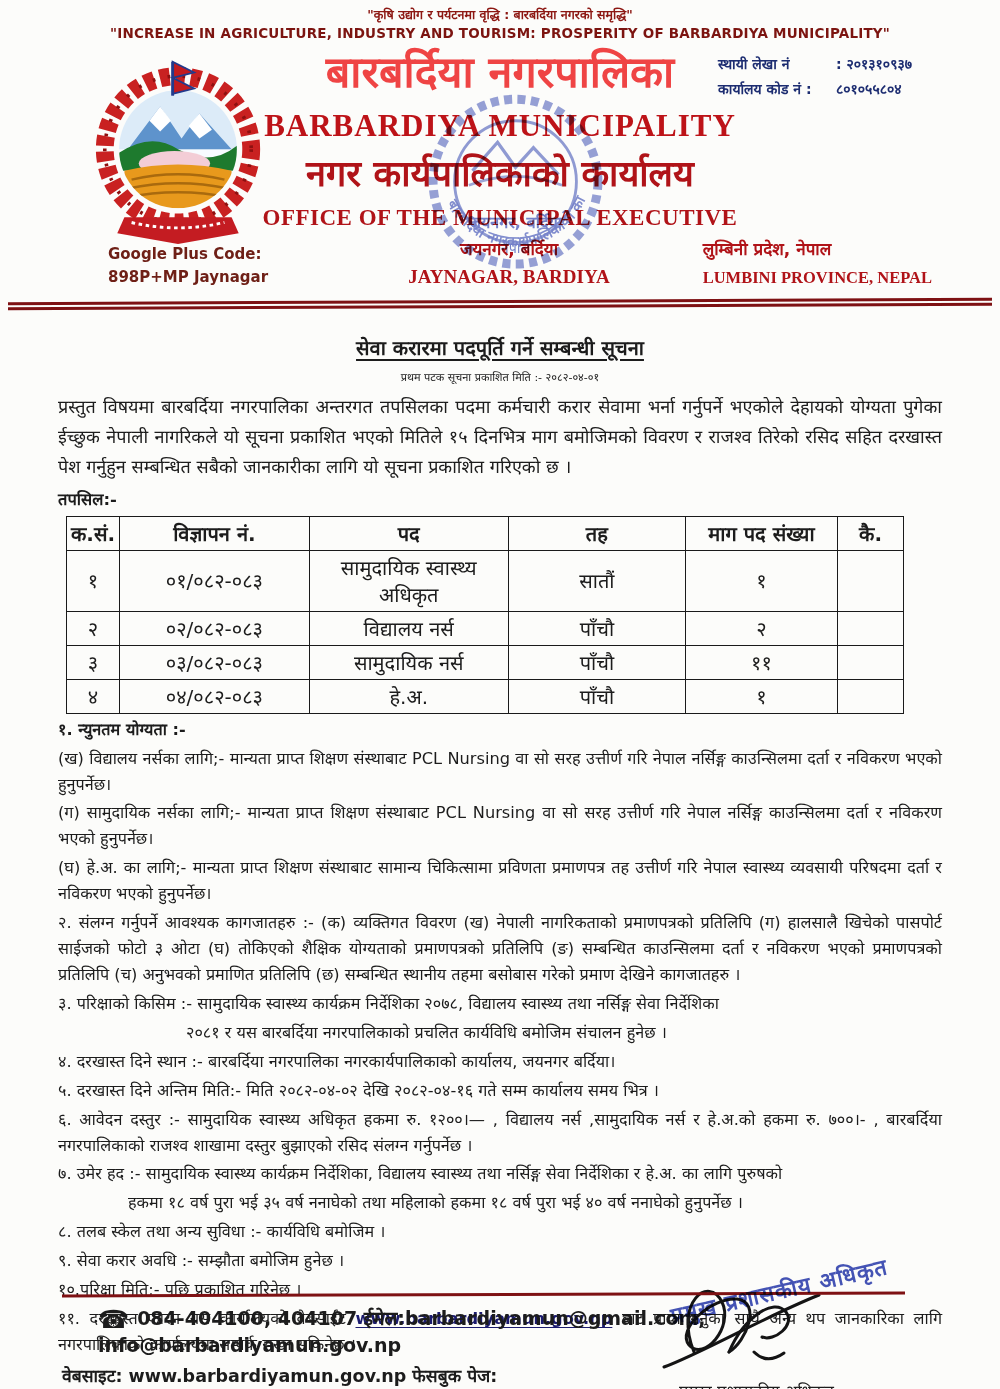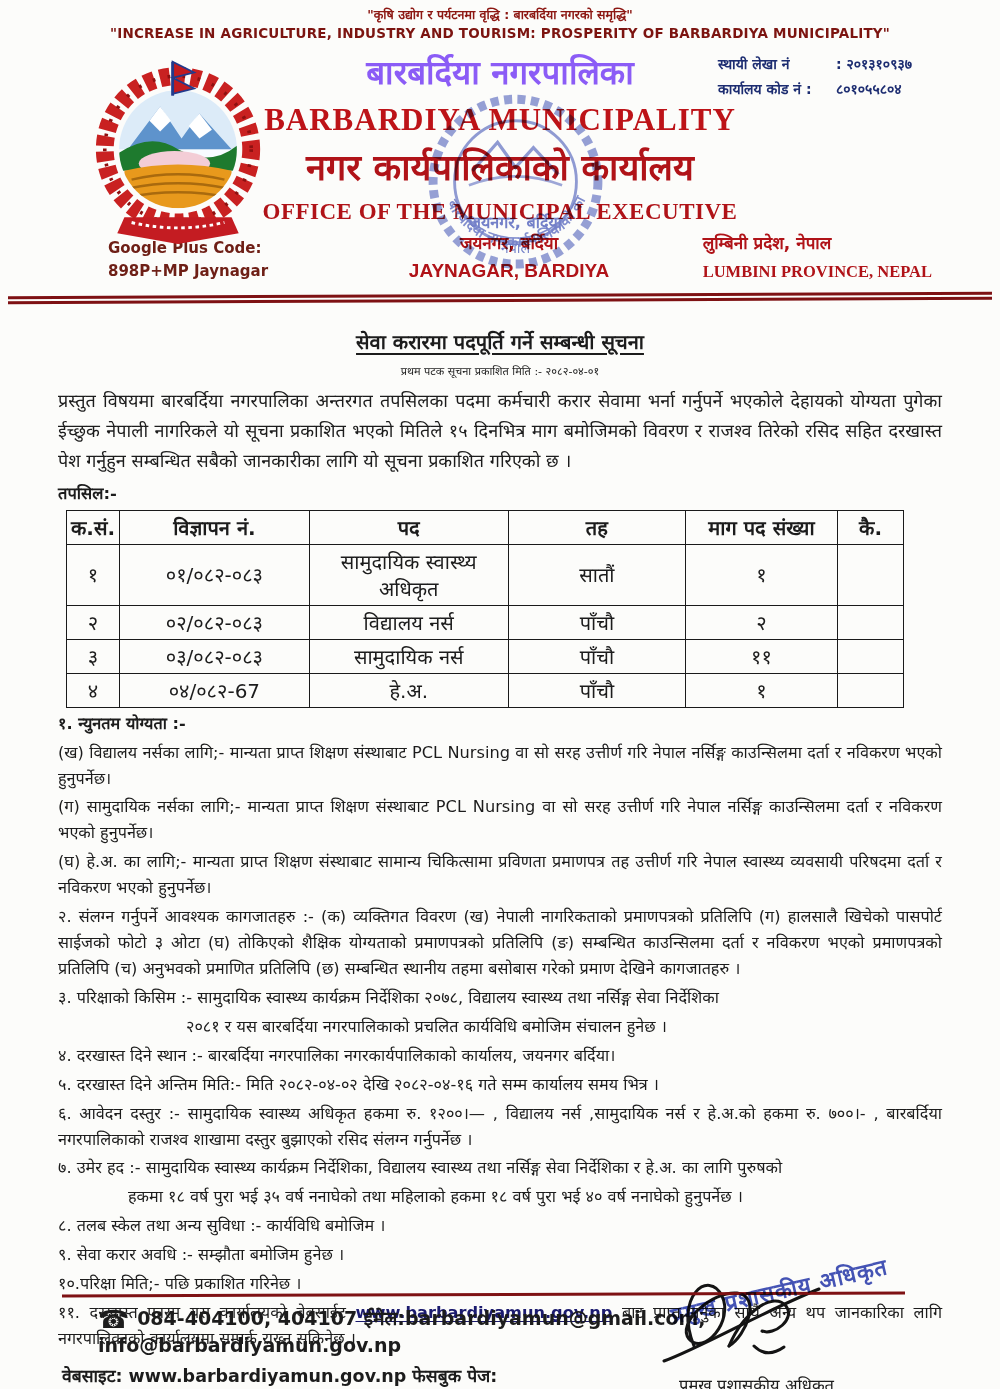--- a/index.html
+++ b/index.html
@@ -5,37 +5,37 @@
   html,body{margin:0;padding:0;background:#e8e8e6;}
   .page{
     width:1000px;height:1389px;margin:0 auto;position:relative;overflow:hidden;
     background:#fcfcfa;color:#1c1c1c;
     font-family:"DejaVu Sans",sans-serif;
   }
   
   .hdr{position:relative;text-align:center;}
   .slogan-np{padding-top:6px;color:#8c1712;font-size:12.5px;font-weight:bold;}
   .slogan-en{color:#7c1410;font-size:13.5px;font-weight:bold;letter-spacing:.2px;margin-top:2px;}
-  .muni-np{color:#8b5cf6;font-size:33px;font-weight:bold;margin-top:8px;}
+  .muni-np{color:#ef4444;font-size:43px;font-weight:bold;margin-top:0;}
   .muni-en{color:#bd1318;font-size:31px;font-weight:bold;margin-top:8px;
            font-family:"Liberation Serif",serif;letter-spacing:1px;}
   .office-np{color:#b01318;font-size:36px;font-weight:bold;margin-top:4px;}
   .office-en{color:#b01318;font-size:23px;font-weight:bold;margin-top:8px;
              font-family:"Liberation Serif",serif;letter-spacing:.5px;}
   .right-ids{position:absolute;right:32px;top:52px;width:250px;text-align:left;
              color:#1d2d71;font-weight:bold;font-size:14px;line-height:1.75;}
   .right-ids .row{display:flex;}
   .right-ids .lbl{min-width:118px;}
   .logo-wrap{position:absolute;left:88px;top:60px;width:180px;height:200px;}
   .sub-row{display:flex;align-items:flex-end;padding:4px 30px 0 30px;margin-top:2px;}
   .sub-col{flex:1;}
   .gpc{color:#6e1f16;font-size:15px;font-weight:bold;text-align:left;padding-left:78px;line-height:1.5;}
   .place{color:#b01318;text-align:center;}
   .place-np{font-size:17px;font-weight:bold;}
-  .place-en{font-size:19px;font-weight:bold;font-family:Liberation Sans, sans-serif;margin-top:6px;}
+  .place-en{font-size:19px;font-weight:bold;font-family:Liberation Serif, serif;margin-top:6px;}
   .prov{color:#b01318;text-align:left;padding-left:60px;}
   .prov-np{font-size:17px;font-weight:bold;}
   .prov-en{font-size:16.5px;font-weight:bold;font-family:"Liberation Serif",serif;margin-top:8px;}
   .rule-double{margin:12px 8px 0 8px;border-top:8px double #7e1113;transform:rotate(-0.25deg);}
   .hdr-stamp{position:absolute;left:408px;top:86px;width:215px;height:220px;
              opacity:.68;mix-blend-mode:multiply;pointer-events:none;}
   
   .main{padding:0 58px;position:relative;}
   .notice-title{margin:26px auto 0 auto;text-align:center;font-size:20px;font-weight:bold;
                 text-decoration:underline;text-underline-offset:4px;}
@@ -190,21 +190,21 @@
         <tr>
           <td>३</td>
           <td>०३/०८२-०८३</td>
           <td>सामुदायिक नर्स</td>
           <td>पाँचौ</td>
           <td>११</td>
           <td></td>
         </tr>
         <tr>
           <td>४</td>
-          <td>०४/०८२-67</td>
+          <td>०४/०८२-०८३</td>
           <td>हे.अ.</td>
           <td>पाँचौ</td>
           <td>१</td>
           <td></td>
         </tr>
       </tbody>
     </table>
 
     <div class="para sec-title">१. न्युनतम योग्यता :-</div>
     <div class="para">(ख) विद्यालय नर्सका लागि;- मान्यता प्राप्त शिक्षण संस्थाबाट PCL Nursing वा सो सरह उत्तीर्ण गरि नेपाल नर्सिङ्ग काउन्सिलमा दर्ता र नविकरण भएको हुनुपर्नेछ।</div>

